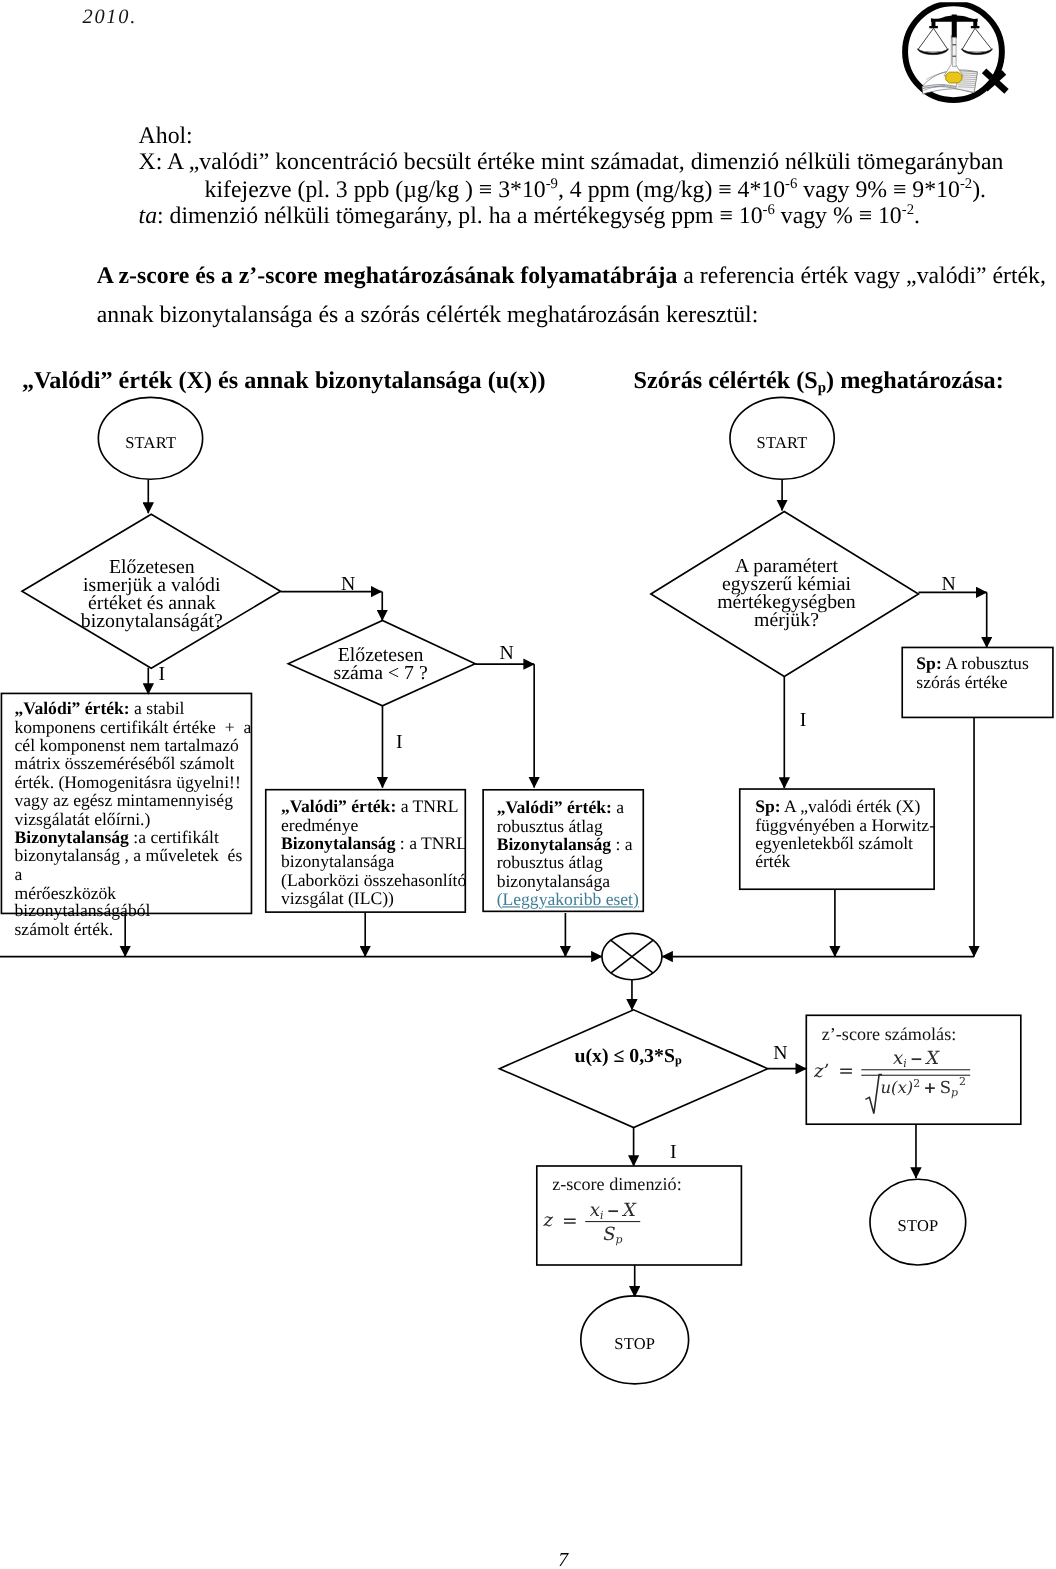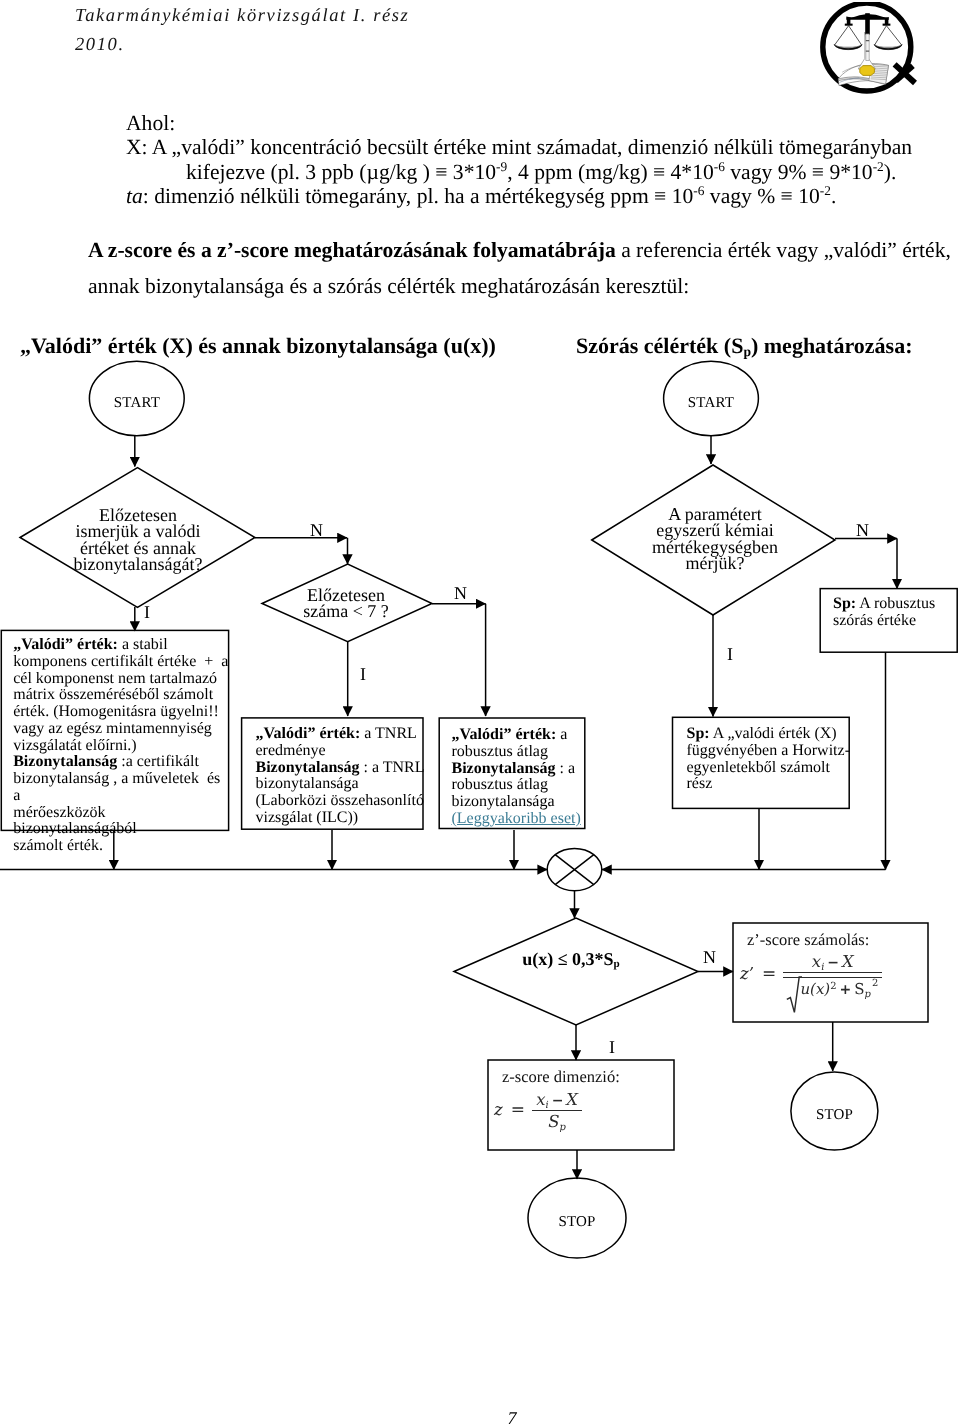--- a/index.html
+++ b/index.html
@@ -57,21 +57,20 @@
 
   
   #pageno{left:0;top:1408px;width:1024px;text-align:center;font-size:18px;font-style:italic;}
 </style>
 </head>
 <body>
 
 <div id="page">
 
   <div class="abs" id="hdr-title">
-    <div>Takarmánykémiai körvizsgálat I. rész</div>
     <div>2010.</div>
   </div>
 
   <div class="abs" id="hdr-logo">
     <svg width="122" height="98" viewBox="0 0 122 98" xmlns="http://www.w3.org/2000/svg">
 
       <circle cx="48.8" cy="45" r="44" fill="#fff" stroke="#000" stroke-width="5.4"></circle>
 
       <g>
         <path d="M 20.2 76.8 C 25.5 70.2 34 64.8 43.5 62.8 C 53 60.8 62.5 61.4 70.5 63.4 L 67.6 80.6 C 59 78.6 50 78.2 41.5 79.2 C 32 80.4 25 82.2 21.0 83.6 Z" fill="#fff" stroke="#4a4a4a" stroke-width="0.5"></path>
@@ -207,21 +206,21 @@
 egyszerű kémiai
 mértékegységben
 mérjük?</div>
     <div class="lbl" style="left:856px;top:521px;">N</div>
     <div class="lbl" style="left:727px;top:645px;">I</div>
 
     <div class="bx" style="left:13.2px;top:637px;width:218px;"><div><span style="font-weight: bold;">„Valódi” érték:</span><span> a stabil</span></div><div><span>komponens certifikált értéke  +  a</span></div><div><span>cél komponenst nem tartalmazó</span></div><div><span>mátrix összeméréséből számolt</span></div><div><span>érték. (Homogenitásra ügyelni!!</span></div><div><span>vagy az egész mintamennyiség</span></div><div><span>vizsgálatát előírni.)</span></div><div><span style="font-weight: bold;">Bizonytalanság</span><span> :a certifikált</span></div><div><span>bizonytalanság , a műveletek  és a</span></div><div><span>mérőeszközök bizonytalanságából</span></div><div><span>számolt érték.</span></div></div>
     <div class="bx" style="left:255.5px;top:726px;width:175px;"><div><span style="font-weight: bold;">„Valódi” érték:</span><span> a TNRL</span></div><div><span>eredménye</span></div><div><span style="font-weight: bold;">Bizonytalanság</span><span> : a TNRL</span></div><div><span>bizonytalansága</span></div><div><span>(Laborközi összehasonlító</span></div><div><span>vizsgálat (ILC))</span></div></div>
     <div class="bx" style="left:451.5px;top:727px;width:140px;"><div><span style="font-weight: bold;">„Valódi” érték:</span><span> a</span></div><div><span>robusztus átlag</span></div><div><span style="font-weight: bold;">Bizonytalanság</span><span> : a</span></div><div><span>robusztus átlag</span></div><div><span>bizonytalansága</span></div><div><span class="lnk">(Leggyakoribb eset)</span></div></div>
     <div class="bx" style="left:833px;top:596px;width:125px;"><div><span style="font-weight: bold;">Sp:</span><span> A robusztus</span></div><div><span>szórás értéke</span></div></div>
-    <div class="bx" style="left:686.5px;top:726px;width:170px;"><div><span style="font-weight: bold;">Sp:</span><span> A „valódi érték (X)</span></div><div><span>függvényében a Horwitz-</span></div><div><span>egyenletekből számolt</span></div><div><span>rész</span></div></div>
+    <div class="bx" style="left:686.5px;top:726px;width:170px;"><div><span style="font-weight: bold;">Sp:</span><span> A „valódi érték (X)</span></div><div><span>függvényében a Horwitz-</span></div><div><span>egyenletekből számolt</span></div><div><span>érték</span></div></div>
 
     <div class="dtext" style="left:471px;top:951px;width:200px;font-weight:bold;font-size:18px;"><span>u(x) ≤ 0,3*S</span><sub>p</sub></div>
     <div class="lbl" style="left:703px;top:948px;">N</div>
     <div class="lbl" style="left:609px;top:1038px;">I</div>
 
     <div class="bx fml-title" style="left:747px;top:931px;width:180px;">z’-score számolás:</div>
     <div class="bx fml-title" style="left:502px;top:1068px;width:170px;">z-score dimenzió:</div>
 
     <div class="fml" style="left:740px;top:952px;">
       <span class="mvar">z’</span>

